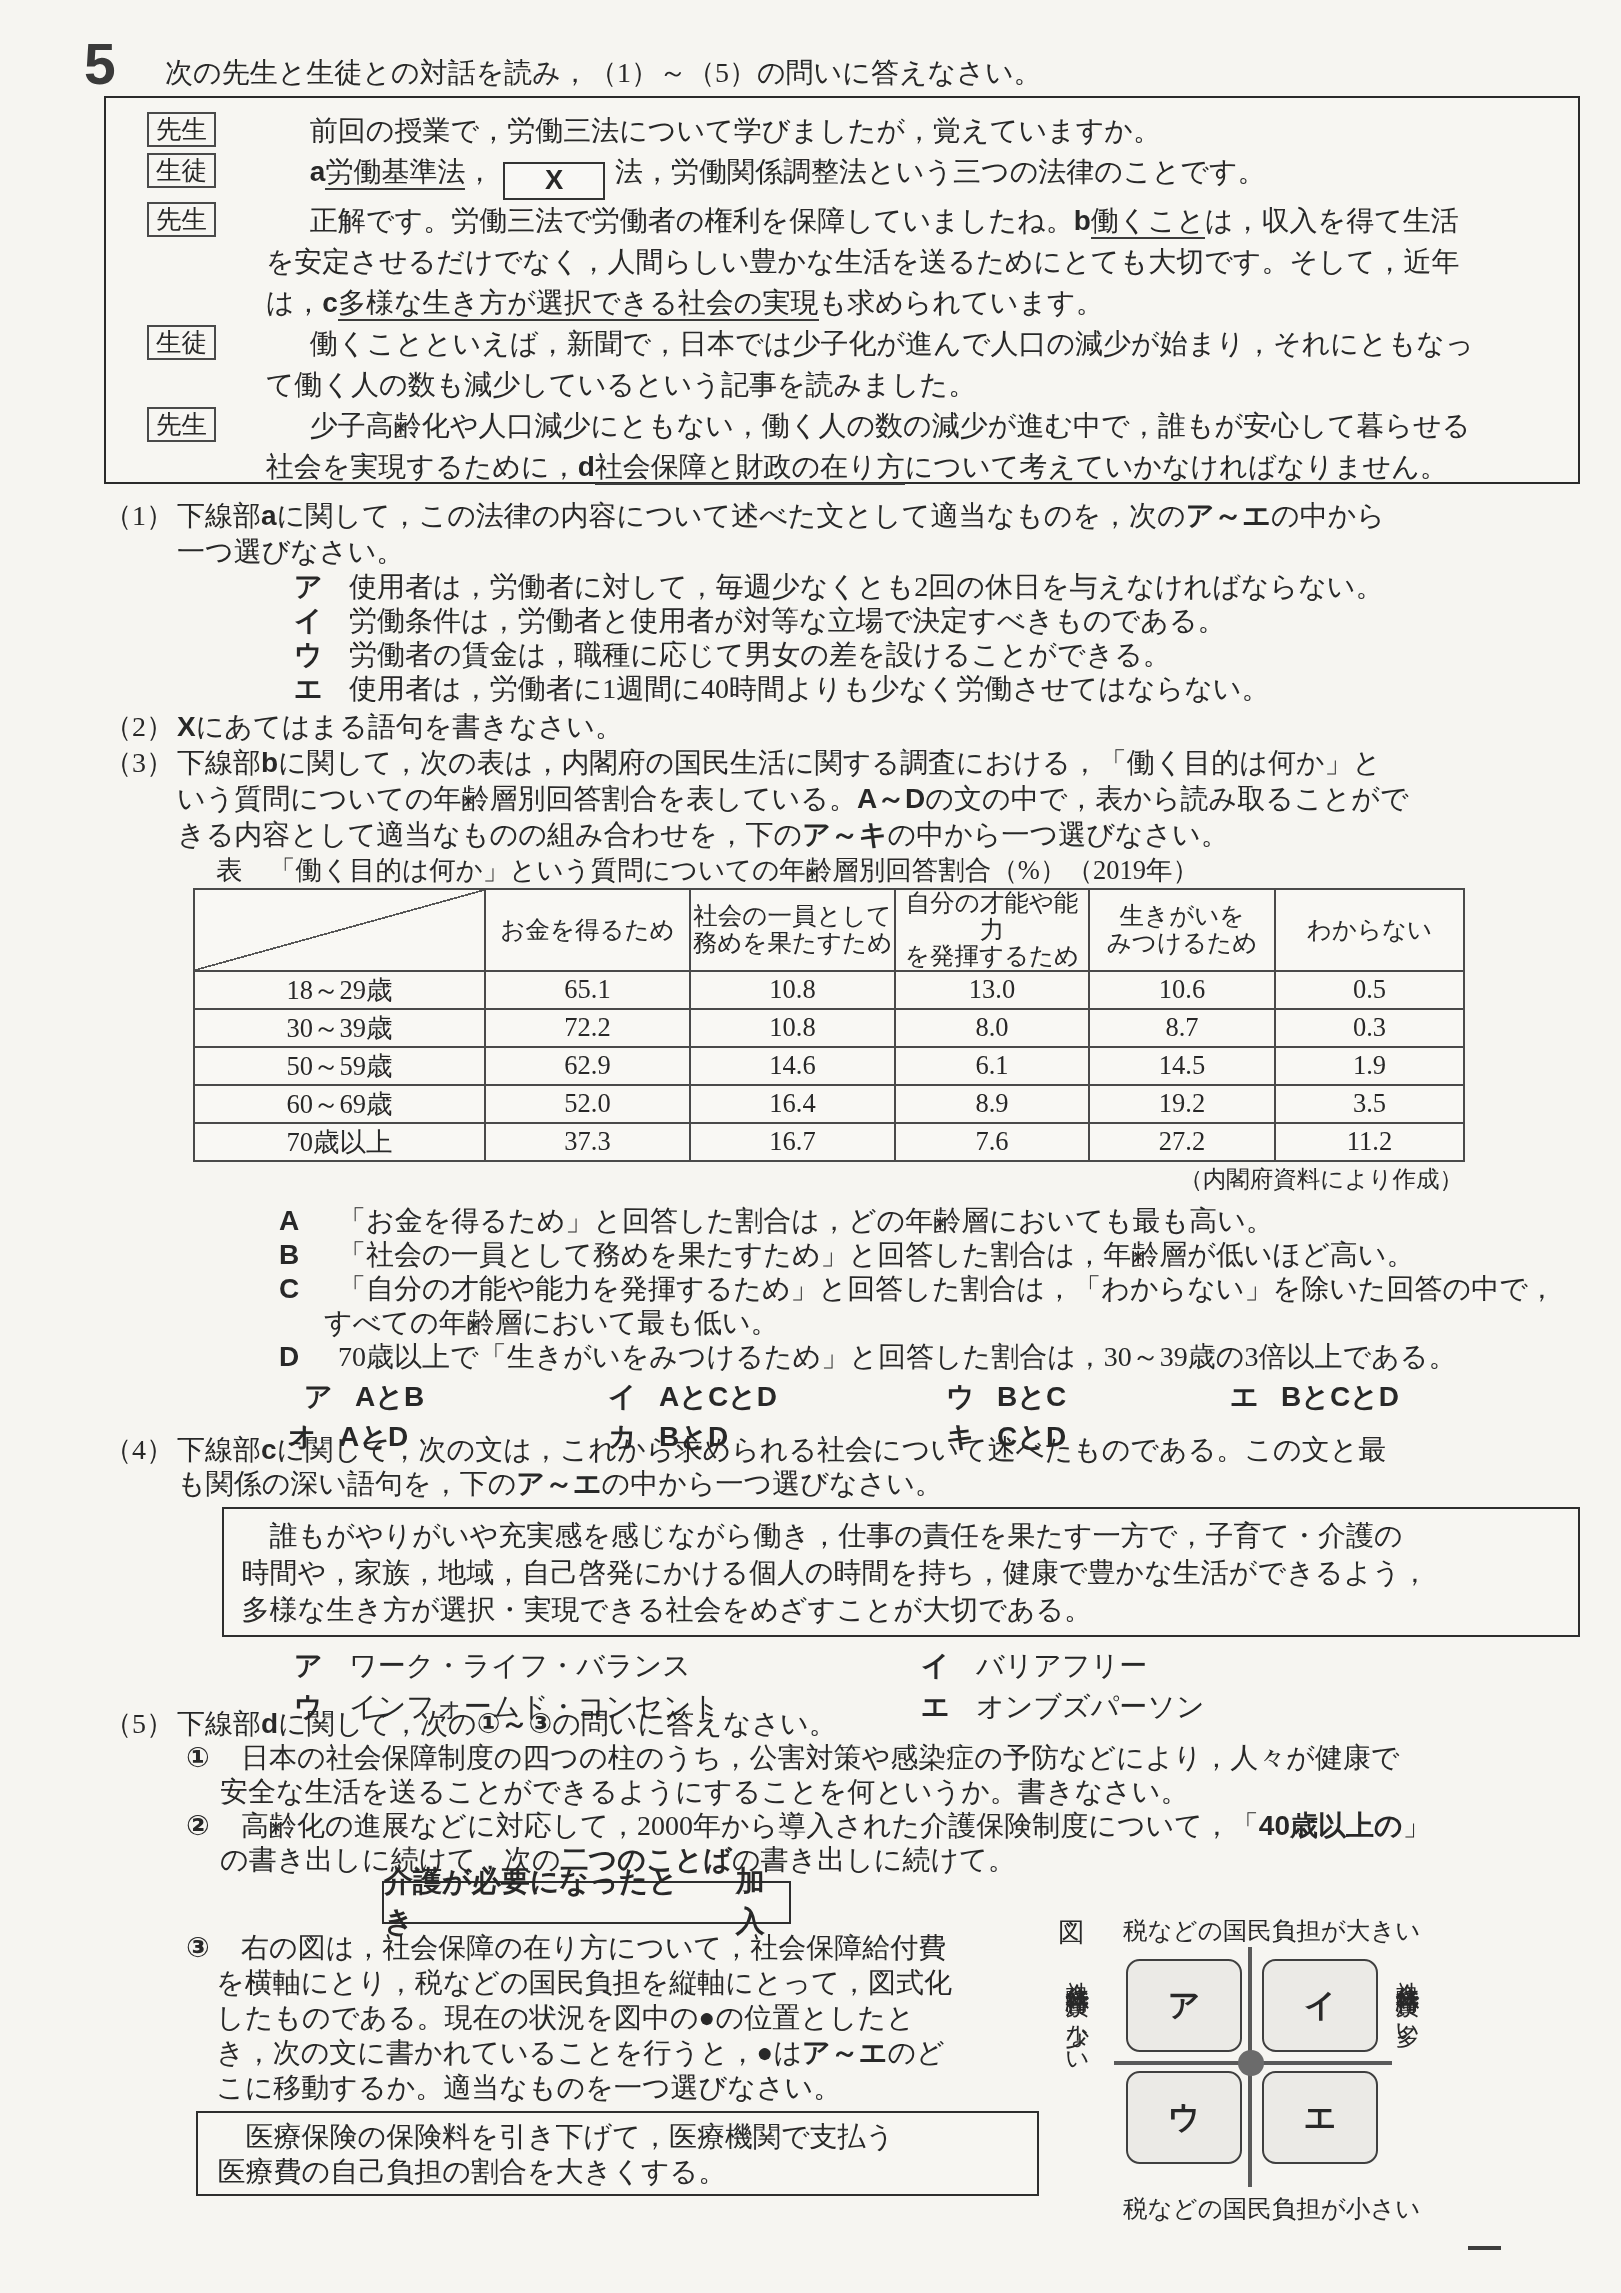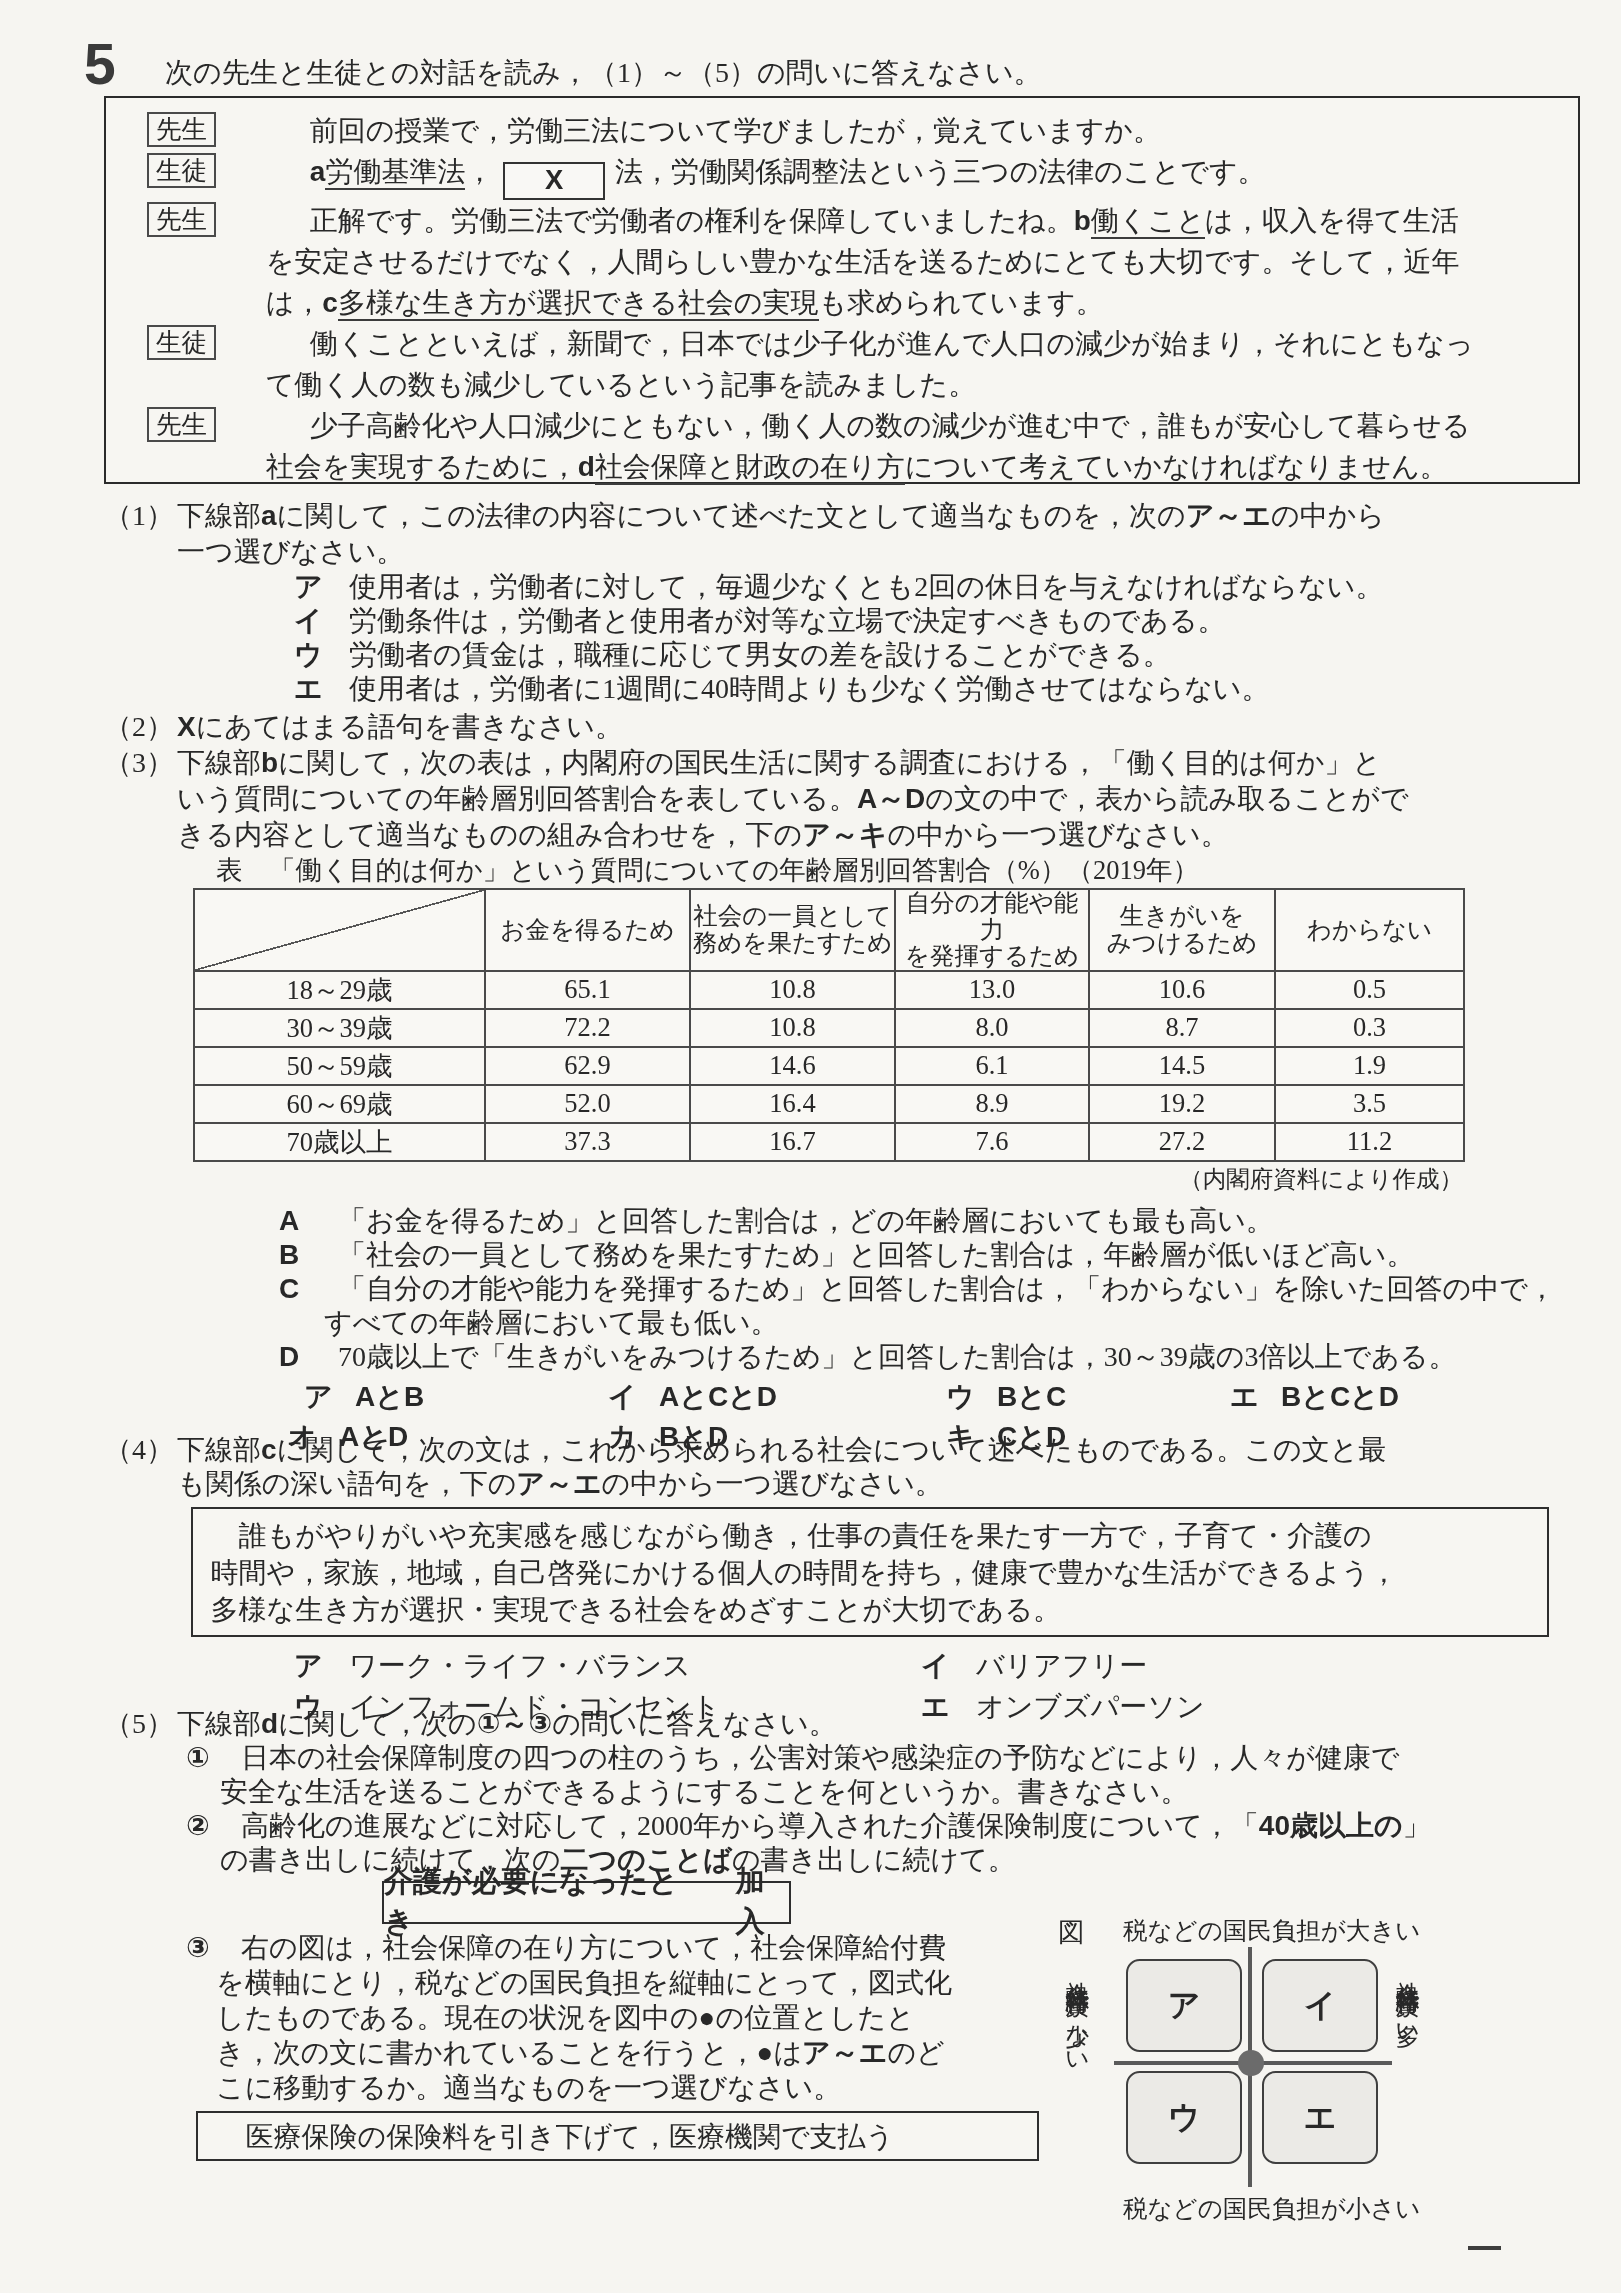--- a/index.html
+++ b/index.html
@@ -41,21 +41,21 @@
   table.qtable td{font-size:26.5px;height:35px;}
   .diag{background:linear-gradient(to bottom right,transparent 49.5%,#555 49.5%,#555 50.6%,transparent 50.6%);}
   .src{width:1359px;text-align:right;font-size:23.5px;line-height:29px;margin-top:3.9px;}
   .stmts{margin-top:9.8px;}
   .stmt{position:relative;padding-left:234px;line-height:34px;font-size:28px;white-space:nowrap;}
   .stmt .letter{position:absolute;left:175px;top:0;}
   .stmt.cont2{padding-left:220px;}
   .combo-row{position:relative;height:40px;font-size:28px;}
   .combo-item{position:absolute;top:0;white-space:nowrap;}
   .combo-item .letter{display:inline-block;width:51px;}
-  .q4box{margin-left:87px;margin-top:5.9px;width:1358px;box-sizing:border-box;border:2.9px solid #2e2e2e;
+  .q4box{margin-left:118px;margin-top:5.9px;width:1358px;box-sizing:border-box;border:2.9px solid #2e2e2e;
     padding:7.8px 9.8px 7.8px 17.6px;font-size:28px;line-height:37px;background:#f7f6f2;}
   .q4box div{white-space:nowrap;}
   .q4opts{margin-top:9.8px;}
   .q4opt-row{position:relative;height:41px;font-size:28px;}
   .q4opt-row .combo-item .letter{width:55px;}
   .subline{position:relative;padding-left:137px;line-height:34px;font-size:28px;white-space:nowrap;}
   .subline .marker{position:absolute;left:82px;top:0;}
   .subline.cont{padding-left:116px;}
   .kwbox{margin-left:278px;margin-top:3.9px;width:409px;height:43px;box-sizing:border-box;border:2.9px solid #2e2e2e;
     display:flex;align-items:center;justify-content:center;gap:55px;font-size:29px;background:#f7f6f2;}
@@ -270,20 +270,21 @@
       <span class="marker g">③</span>
       <span><span class="">右の図は，社会保障の在り方について，社会保障給付費</span></span>
     </div>
     <div class="p3line cont"><span><span class="">を横軸にとり，税などの国民負担を縦軸にとって，図式化</span></span></div>
     <div class="p3line cont"><span><span class="">したものである。現在の状況を図中の●の位置としたと</span></span></div>
     <div class="p3line cont"><span><span class="">き，次の文に書かれていることを行うと，●は</span><span class="g">ア～エ</span><span class="">のど</span></span></div>
     <div class="p3line cont"><span><span class="">こに移動するか。適当なものを一つ選びなさい。</span></span></div>
   </div>
   <div class="medbox">
     <div>　医療保険の保険料を引き下げて，医療機関で支払う</div>
+    <div>医療費の自己負担の割合を大きくする。</div>
   </div>
 </div>
 
 <div class="figure">
   <div class="fig-label">図</div>
   <div class="fig-top">税などの国民負担が大きい</div>
   <div class="vlabel left">社会保障給付費が少ない</div>
   <div class="vlabel right">社会保障給付費が多い</div>
   <div class="axis-v"></div>
   <div class="axis-h"></div>

